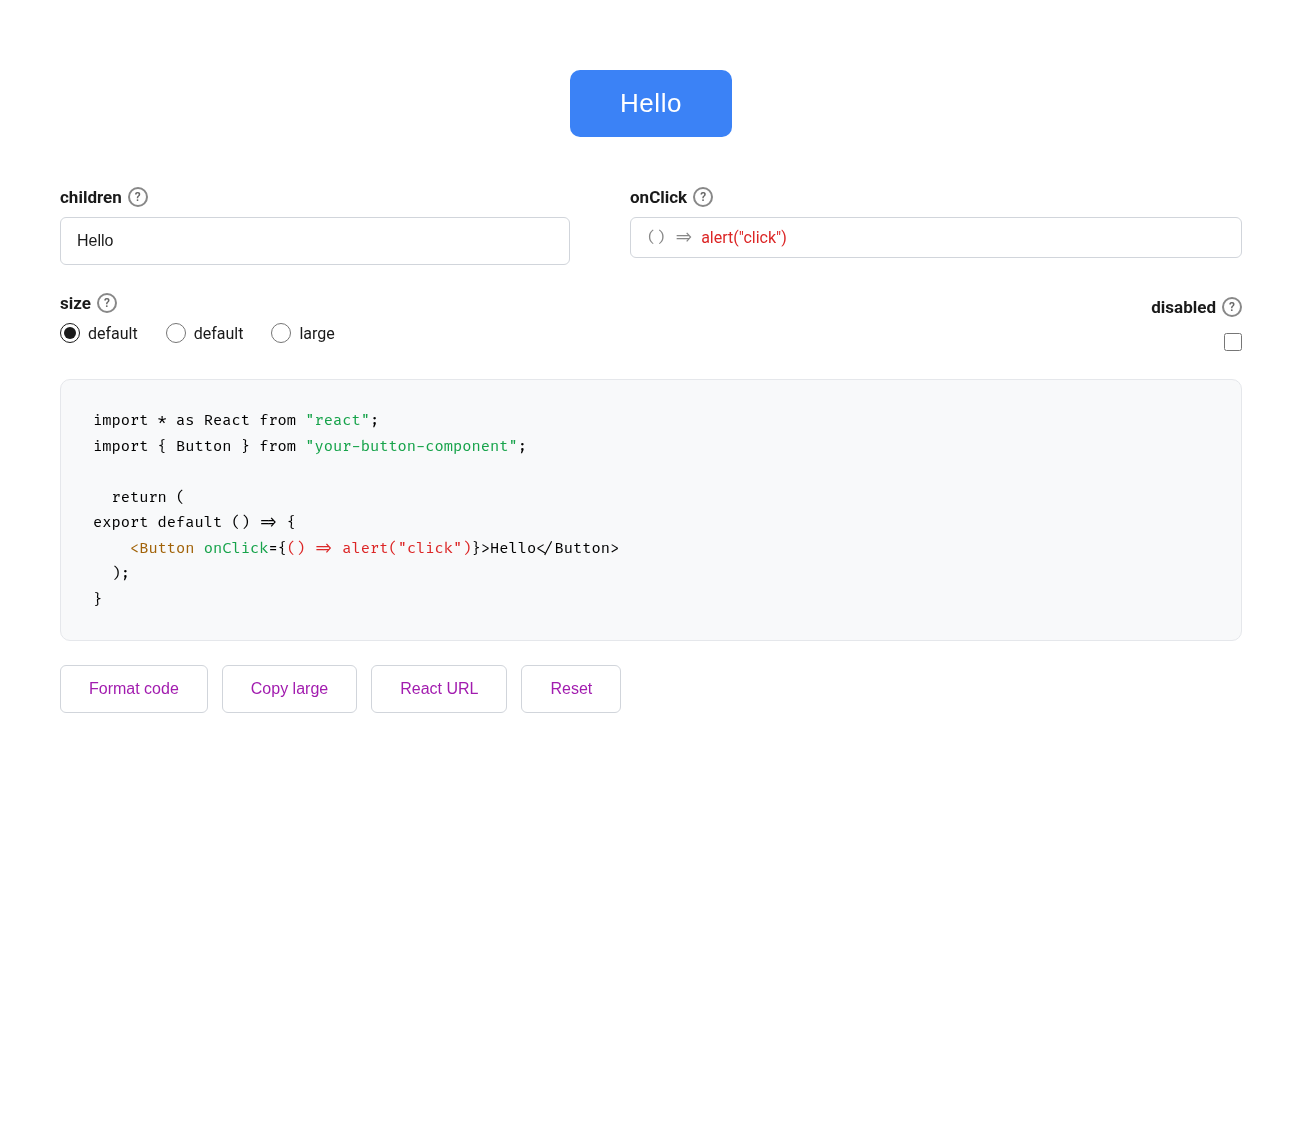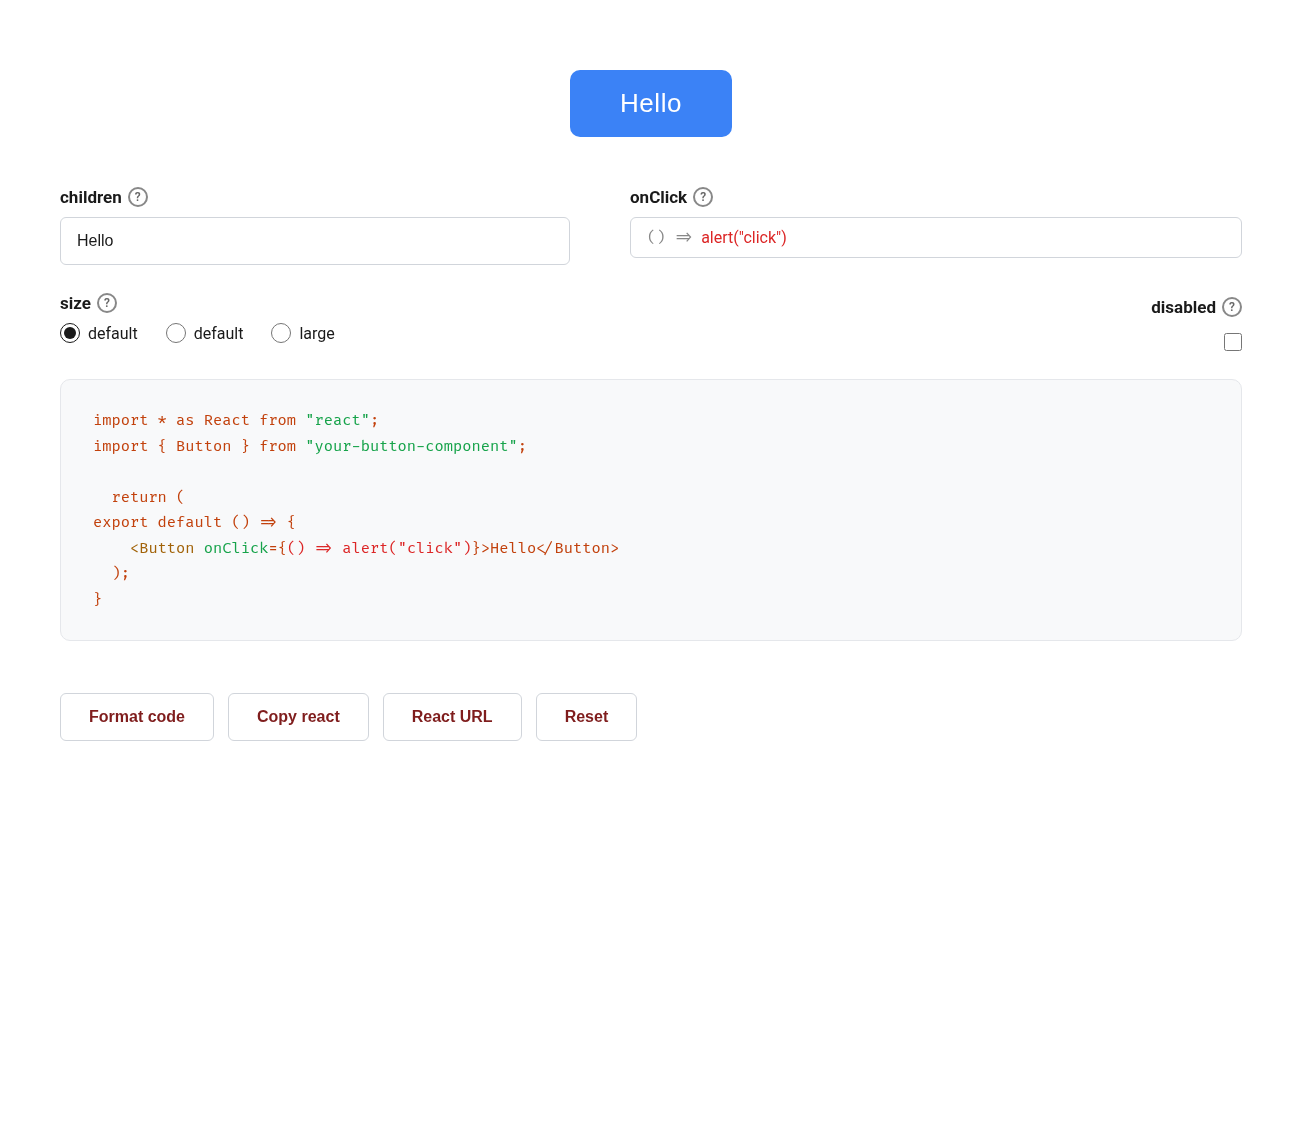--- a/index.html
+++ b/index.html
@@ -157,42 +157,41 @@
       font-family: "SF Mono", "Fira Code", "Courier New", monospace;
       font-size: 15px;
       line-height: 1.7;
     }
 
     .code-line {
       white-space: pre;
       color: #1a1a1a;
     }
 
-    .code-keyword { color: #c2410c; }
+    .code-keyword { color: #000000; }
     .code-string-green { color: #16a34a; }
     .code-string-red { color: #dc2626; }
     .code-tag { color: #a16207; }
     .code-attr { color: #16a34a; }
 
     
     .action-buttons {
       display: flex;
       gap: 14px;
     }
 
     .action-btn {
       padding: 14px 28px;
       border: 1.5px solid #d1d5db;
       border-radius: 6px;
       background: #ffffff;
       font-size: 16px;
-      color: #7f1d1d;
-      cursor: pointer;
-      font-weight: 700;
-      margin-top: 28px;
+      color: #a21caf;
+      cursor: pointer;
+      font-weight: 400;
     }
 
     
     .code-input-wrapper {
       display: flex;
       align-items: center;
       border: 1.5px solid #d1d5db;
       border-radius: 6px;
       padding: 10px 16px;
       gap: 8px;
@@ -273,16 +272,16 @@
   <div class="code-line">&nbsp;</div>
   <div class="code-line"><span class="code-keyword">  return (</span></div>
   <div class="code-line"><span class="code-keyword">export default () =&gt; {</span></div>
   <div class="code-line"><span class="code-keyword">    </span><span class="code-tag">&lt;Button</span><span class="code-attr"> onClick</span><span class="code-keyword">={</span><span class="code-string-red">() =&gt; alert("click")</span><span class="code-keyword">}&gt;Hello&lt;/Button&gt;</span></div>
   <div class="code-line"><span class="code-keyword">  );</span></div>
   <div class="code-line"><span class="code-keyword">}</span></div>
 </div>
 
 <div class="action-buttons">
   <button class="action-btn">Format code</button>
-  <button class="action-btn">Copy react</button>
+  <button class="action-btn">Copy large</button>
   <button class="action-btn">React URL</button>
   <button class="action-btn">Reset</button>
 </div>
 
 </body></html>

